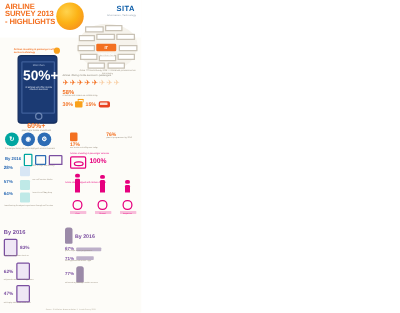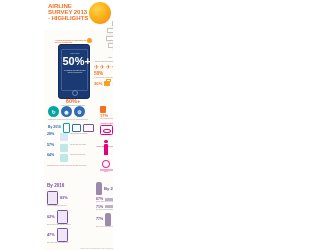--- a/index.html
+++ b/index.html
@@ -1,19 +1,19 @@
 <!DOCTYPE html>
 <html><head>
 <meta charset="utf-8">
 <style>
   html,body{margin:0;padding:0;background:#ffffff;}
   body{width:113px;height:250px;overflow:hidden;
        font-family:"Liberation Sans",sans-serif;
        -webkit-font-smoothing:antialiased;}
-  #page{position:relative;width:113px;height:250px;background:#fdfcf8;overflow:hidden;margin-left:44px;}
+  #page{position:relative;width:113px;height:250px;background:#fdfcf8;overflow:hidden;}
 
   
   .header{position:relative;height:30px;background:#ffffff;}
   .hdr-title{position:absolute;left:4px;top:3px;width:42px;
     font-size:6.1px;line-height:6.2px;font-weight:bold;color:#f37021;
     letter-spacing:-0.1px;text-transform:uppercase;}
   .sun{position:absolute;left:45px;top:2px;width:22px;height:22px;border-radius:50%;
     background:radial-gradient(circle at 38% 33%,#ffd34d 0%,#fcb216 45%,#f58220 100%);}
   .sita-logo{position:absolute;right:5px;top:5px;font-size:6px;font-weight:bold;
     color:#0b5ca8;letter-spacing:0.4px;}

